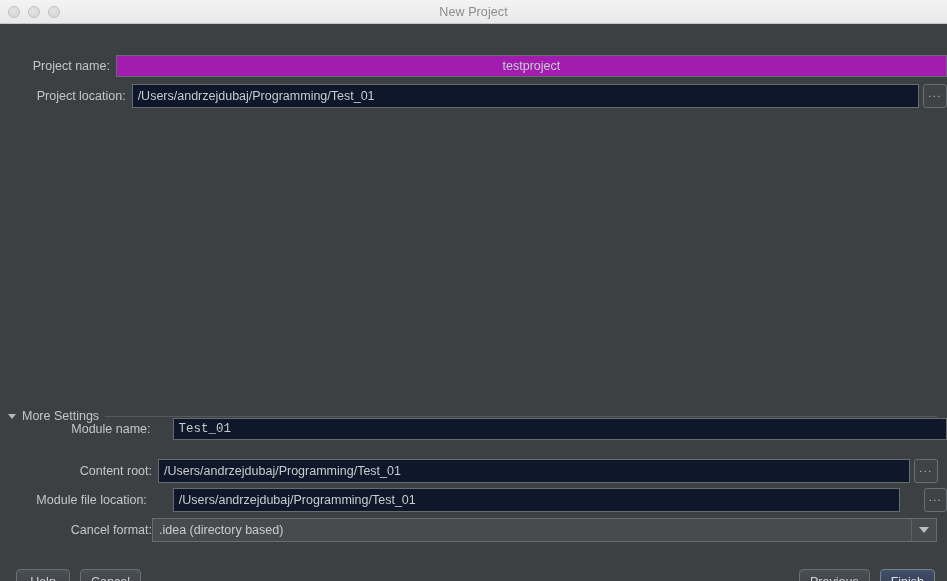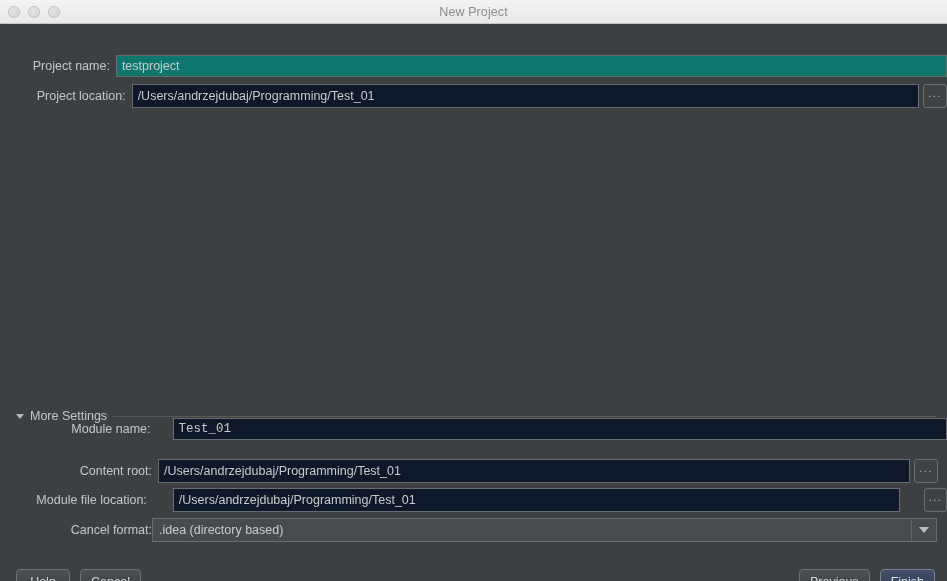--- a/index.html
+++ b/index.html
@@ -128,21 +128,21 @@
   .tri-down {
     width: 0; height: 0;
     border-left: 5px solid transparent;
     border-right: 5px solid transparent;
     border-top: 6px solid #b9bdbf;
   }
 
   
   .more-settings {
     position: absolute;
-    left: 16px;
+    left: 8px;
     top: 385px;
     right: 10px;
     display: flex;
     align-items: center;
     gap: 6px;
   }
   .tri-small {
     width: 0; height: 0;
     border-left: 4px solid transparent;
     border-right: 4px solid transparent;
@@ -206,21 +206,21 @@
     <div class="light"></div>
     <div class="light"></div>
   </div>
   <div class="window-title">New Project</div>
 </div>
 
 <div class="dialog-body">
 
   <div class="row" style="top:31px; width:947px;">
     <div class="lbl" style="width:110px;">Project name:</div>
-    <input class="field" type="text" style="width: 832px; margin-left: 6px; background: #0f766e; outline: none;" value="testproject">
+    <input class="field" type="text" style="width: 832px; margin-left: 6px; background: #a21caf; outline: none; text-align: center;" value="testproject">
   </div>
 
   <div class="row" style="top:60px; width:947px;">
     <div class="lbl" style="width:110px;margin-left:16px;">Project location:</div>
     <input class="field" type="text" style="width: 790px; height: 24px; line-height: 22px; margin-left: 6px; outline: none;" value="/Users/andrzejdubaj/Programming/Test_01">
     <div class="browse-btn">
       <span class="dots">...</span>
     </div>
   </div>
 

